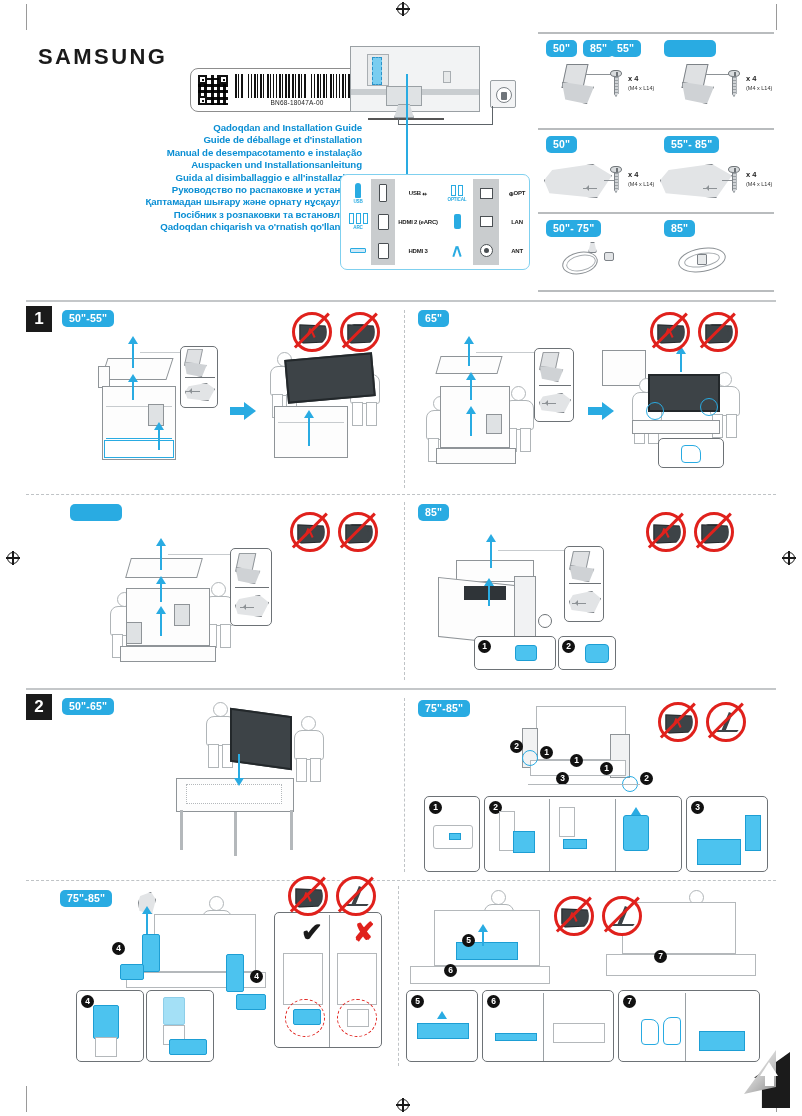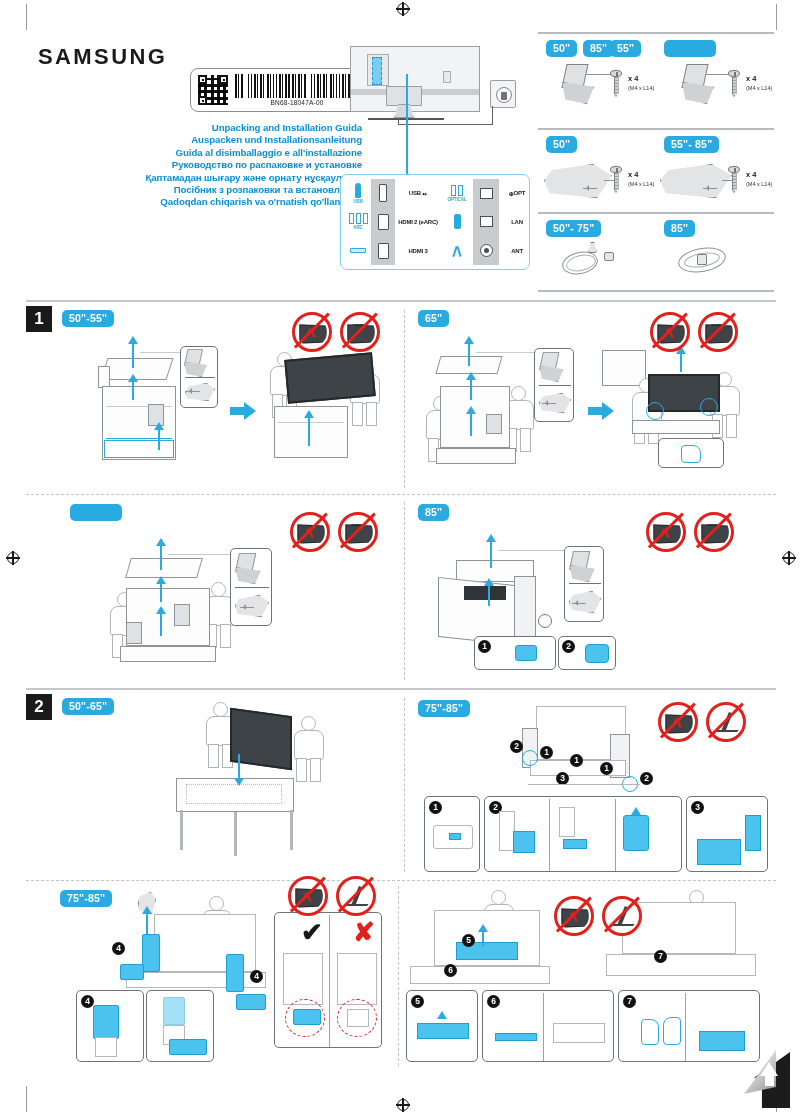--- a/index.html
+++ b/index.html
@@ -287,21 +287,23 @@
             <i></i>
           </span>
       </div>
       <div class="barcode-wrap">
         <div class="barcode"></div>
         <div class="barcode-num">BN68-18047A-00</div>
       </div>
     </div>
 
     <div class="langs">
-      <div>Unpacking and Installation Guida</div>
+      <div>Qadoqdan and Installation Guide</div>
+      <div>Guide de déballage et d'installation</div>
+      <div>Manual de desempacotamento e instalação</div>
       <div>Auspacken und Installationsanleitung</div>
       <div>Guida al disimballaggio e all'installazione</div>
       <div>Руководство по распаковке и установке</div>
       <div>Қаптамадан шығару және орнату нұсқаулығы</div>
       <div>Посібник з розпаковки та встановлення</div>
       <div>Qadoqdan chiqarish va o'rnatish qo'llanmasi</div>
     </div>
 
     <div class="tvback">
       <div class="tvpanel">

